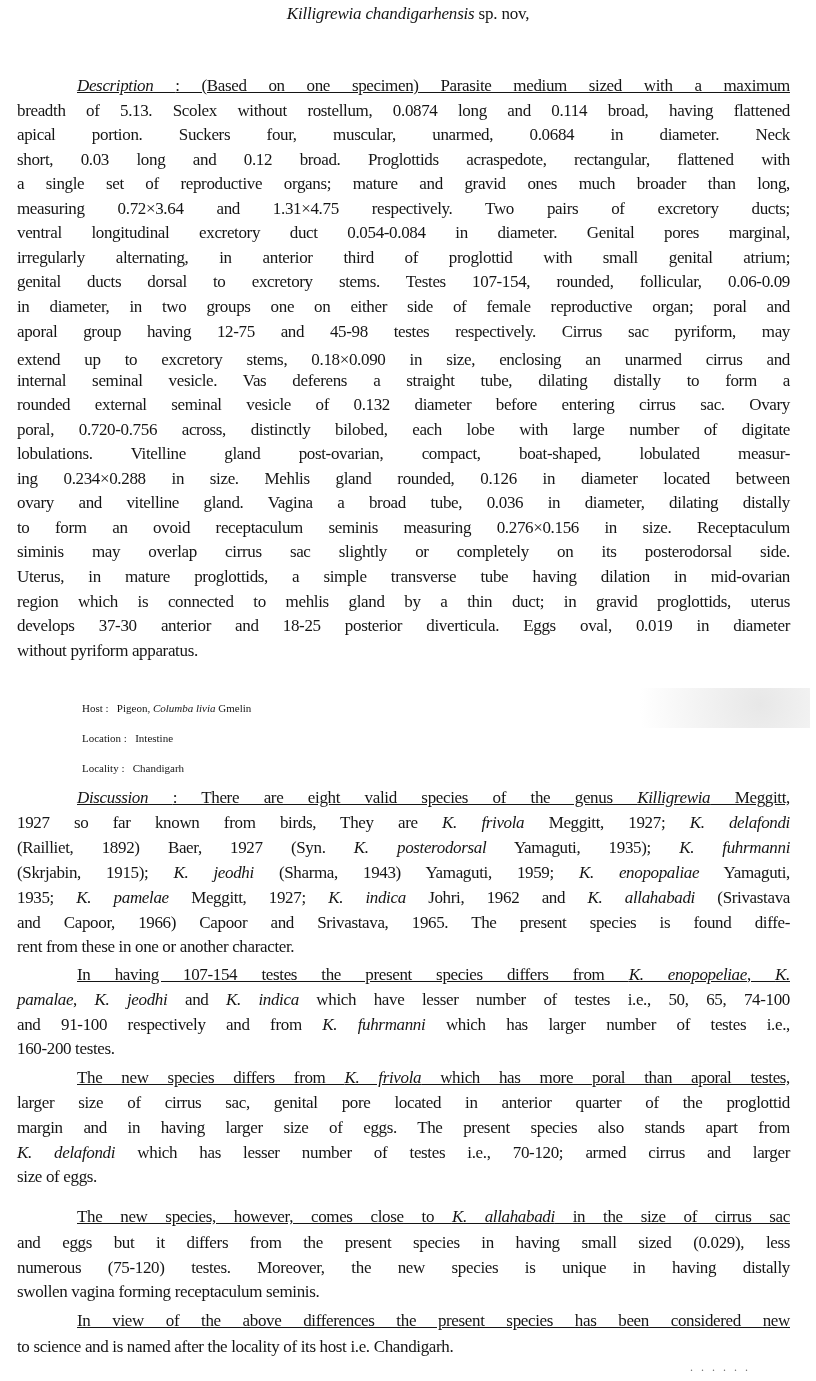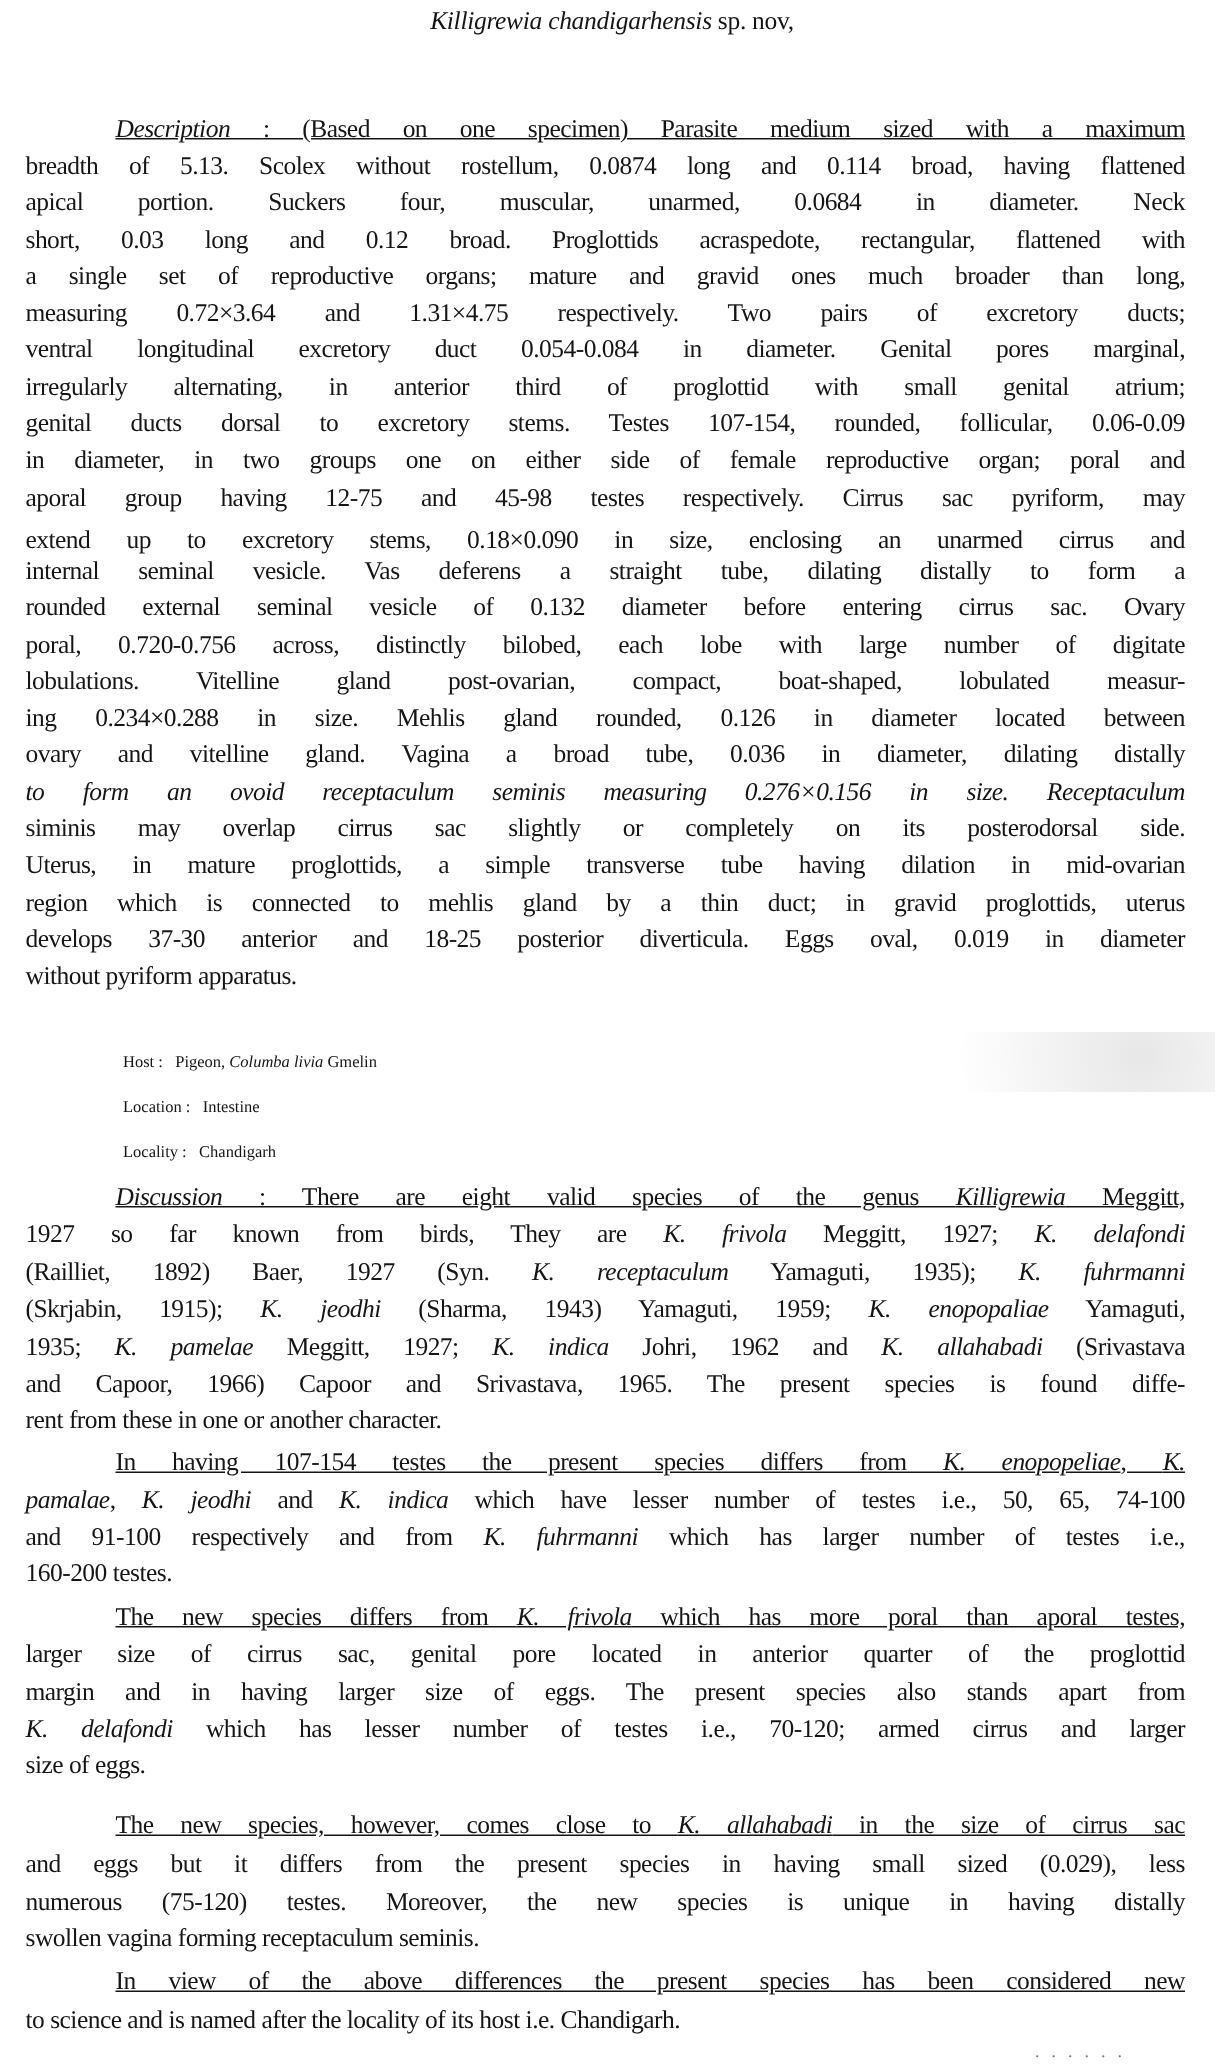--- a/index.html
+++ b/index.html
@@ -50,38 +50,38 @@
       <div class="line " style="top: 272px;"><span>genital ducts dorsal to excretory stems. Testes 107-154, rounded, follicular, 0.06-0.09</span></div>
       <div class="line " style="top: 297px;"><span>in diameter, in two groups one on either side of female reproductive organ; poral and</span></div>
       <div class="line " style="top: 322px;"><span>aporal group having 12-75 and 45-98 testes respectively. Cirrus sac pyriform, may</span></div>
       <div class="line " style="top: 350px;"><span>extend up to excretory stems, 0.18×0.090 in size, enclosing an unarmed cirrus and</span></div>
       <div class="line " style="top: 371px;"><span>internal seminal vesicle. Vas deferens a straight tube, dilating distally to form a</span></div>
       <div class="line " style="top: 395px;"><span>rounded external seminal vesicle of 0.132 diameter before entering cirrus sac. Ovary</span></div>
       <div class="line " style="top: 420px;"><span>poral, 0.720-0.756 across, distinctly bilobed, each lobe with large number of digitate</span></div>
       <div class="line " style="top: 444px;"><span>lobulations. Vitelline gland post-ovarian, compact, boat-shaped, lobulated measur-</span></div>
       <div class="line " style="top: 469px;"><span>ing 0.234×0.288 in size. Mehlis gland rounded, 0.126 in diameter located between</span></div>
       <div class="line " style="top: 493px;"><span>ovary and vitelline gland. Vagina a broad tube, 0.036 in diameter, dilating distally</span></div>
-      <div class="line " style="top: 518px; font-style: italic;"><span>to form an ovoid receptaculum seminis measuring 0.276×0.156 in size. Receptaculum</span></div>
+      <div class="line " style="top: 518px;"><span>to form an ovoid receptaculum seminis measuring 0.276×0.156 in size. Receptaculum</span></div>
       <div class="line " style="top: 542px;"><span>siminis may overlap cirrus sac slightly or completely on its posterodorsal side.</span></div>
       <div class="line " style="top: 567px;"><span>Uterus, in mature proglottids, a simple transverse tube having dilation in mid-ovarian</span></div>
       <div class="line " style="top: 592px;"><span>region which is connected to mehlis gland by a thin duct; in gravid proglottids, uterus</span></div>
       <div class="line " style="top: 616px;"><span>develops 37-30 anterior and 18-25 posterior diverticula. Eggs oval, 0.019 in diameter</span></div>
       <div class="line last" style="top: 641px;"><span>without pyriform apparatus.</span></div>
     </div>
 
   <div class="speck"></div>
 
   <div class="meta" style="top:698px"><span>Host :</span>&nbsp;&nbsp; <span>Pigeon,</span> <i>Columba livia</i> <span>Gmelin</span></div>
   <div class="meta" style="top:728px"><span>Location :</span>&nbsp;&nbsp; <span>Intestine</span></div>
   <div class="meta" style="top:758px"><span>Locality :</span>&nbsp;&nbsp; <span>Chandigarh</span></div>
 
   <div id="disc">
       <div class="line indent " style="top: 788px;"><i>Discussion </i><span>: There are eight valid species of the genus </span><i>Killigrewia</i><span> Meggitt,</span></div>
       <div class="line " style="top: 813px;"><span>1927 so far known from birds, They are </span><i>K. frivola</i><span> Meggitt, 1927; </span><i>K. delafondi</i></div>
-      <div class="line " style="top: 838px;"><span>(Railliet, 1892) Baer, 1927 (Syn. </span><i>K. receptaculum</i><span> Yamaguti, 1935); </span><i>K. fuhrmanni</i></div>
+      <div class="line " style="top: 838px;"><span>(Railliet, 1892) Baer, 1927 (Syn. </span><i>K. posterodorsal</i><span> Yamaguti, 1935); </span><i>K. fuhrmanni</i></div>
       <div class="line " style="top: 863px;"><span>(Skrjabin, 1915); </span><i>K. jeodhi</i><span> (Sharma, 1943) Yamaguti, 1959; </span><i>K. enopopaliae</i><span> Yamaguti,</span></div>
       <div class="line " style="top: 888px;"><span>1935; </span><i>K. pamelae</i><span> Meggitt, 1927; </span><i>K. indica</i><span> Johri, 1962 and </span><i>K. allahabadi</i><span> (Srivastava</span></div>
       <div class="line " style="top: 913px;"><span>and Capoor, 1966) Capoor and Srivastava, 1965. The present species is found diffe-</span></div>
       <div class="line last" style="top: 937px;"><span>rent from these in one or another character.</span></div>
     </div>
   <div id="paras">
       <div class="line indent " style="top: 965px;"><span>In having 107-154 testes the present species differs from </span><i>K. enopopeliae</i><span>, </span><i>K.</i></div>
       <div class="line " style="top: 990px;"><i>pamalae</i><span>, </span><i>K. jeodhi</i><span> and </span><i>K. indica</i><span> which have lesser number of testes i.e., 50, 65, 74-100</span></div>
       <div class="line " style="top: 1015px;"><span>and 91-100 respectively and from </span><i>K. fuhrmanni</i><span> which has larger number of testes i.e.,</span></div>
       <div class="line last" style="top: 1039px;"><span>160-200 testes.</span></div>

